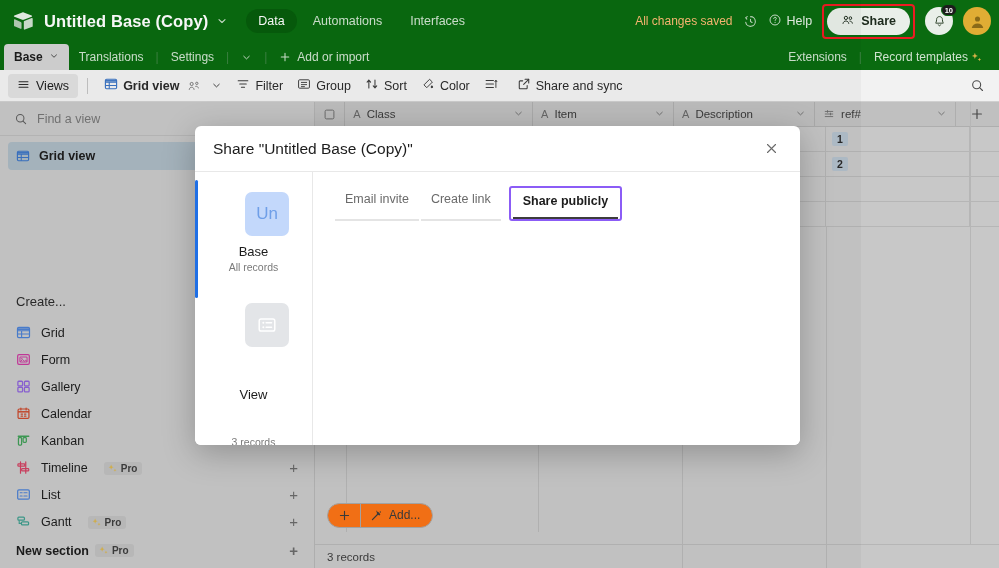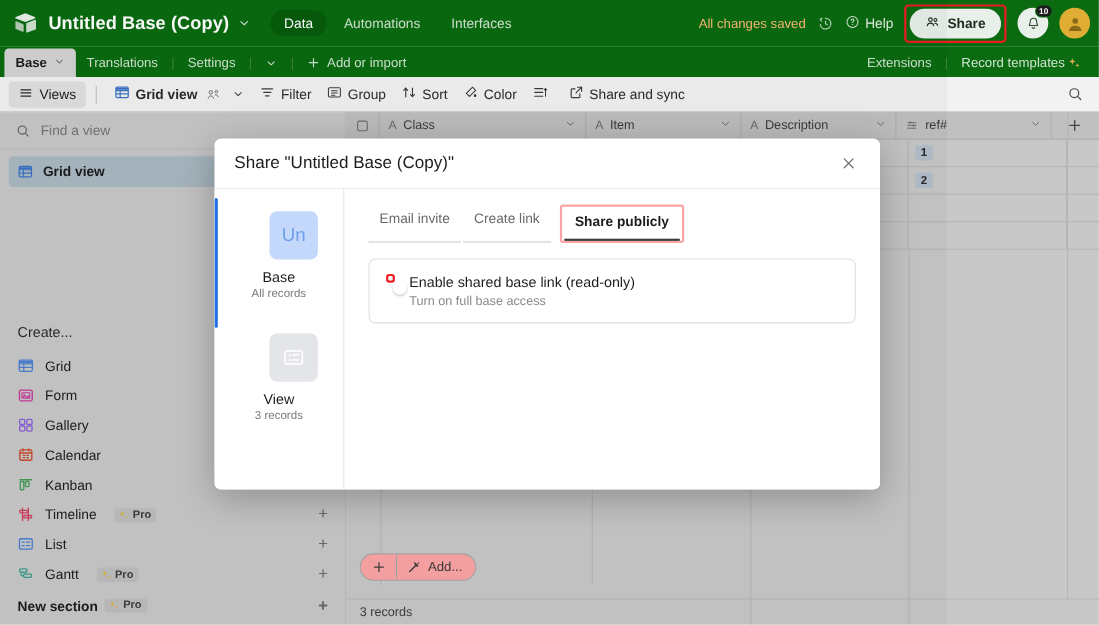--- a/index.html
+++ b/index.html
@@ -168,21 +168,21 @@
   .gr-cell.ref-cell { padding-left: 6px; }
   .ref-chip {
     background: #b2bfcb; border-radius: 2px; padding: 1px 5px; font-size: 10.5px;
     color: #2a2a2a; font-weight: 600;
   }
   .add-row-bar {
     position: absolute; left: 0; bottom: 38px; width: 369px; height: 30px;
     display: flex; align-items: center; padding-left: 12px;
   }
   .add-pill {
-    display: flex; align-items: center; background: #fca5a5;
+    display: flex; align-items: center; background: #f97316;
     border: 1px solid #a8a8a8; border-radius: 15px; height: 25px; overflow: hidden;
     cursor: pointer;
   }
   .add-pill .p1 {
     width: 33px; display: flex; align-items: center; justify-content: center;
     font-size: 15px; color: #3c3c3c; border-right: 1px solid #a8a8a8; height: 100%;
   }
   .add-pill .p2 {
     display: flex; align-items: center; gap: 6px; padding: 0 12px 0 9px;
     font-size: 12px; color: #3c3c3c;
@@ -236,21 +236,21 @@
   .side-sub { font-size: 10.5px; color: #7a7a7a; margin-top: 2px; }
   .modal-main { flex: 1 1 auto; padding: 14px 22px 0 22px; background: #fff; }
   .tabs-row {
     display: flex; gap: 2px; margin-bottom: 14px;
   }
   .tab {
     font-size: 12.5px; color: #6a6a6a; padding: 6px 10px 9px 10px;
     border-bottom: 2px solid #e4e4e4; cursor: pointer; white-space: nowrap;
   }
   .tab-hl {
-    border: 2px solid #fca5a5; border-radius: 3px; padding: 0 2px; margin-left: 6px;
+    border: 2px solid #8b5cf6; border-radius: 3px; padding: 0 2px; margin-left: 6px;
   }
   .tab.active {
     color: #1c1c1c; font-weight: 600; border-bottom: 2px solid #3c3c3c;
   }
   .toggle-card {
     border: 1px solid #e0e0e0; border-radius: 6px; padding: 13px 15px;
     display: flex; align-items: flex-start; gap: 13px; background: #fff;
   }
   .toggle-hl { border: 2px solid #ee1b23; border-radius: 3px; padding: 2px; flex: 0 0 auto; }
   .toggle {
@@ -772,21 +772,21 @@
     <div class="modal-body">
       <div class="modal-side">
         <div class="side-accent"></div>
 
         <div class="side-entry">
           <span class="side-thumb base">Un</span>
           <span class="side-name">Base</span>
           <span class="side-sub">All records</span>
         </div>
 
-        <div class="side-entry" style="margin-top:22px;">
+        <div class="side-entry" style="margin-top:22px;gap:32px;">
           <span class="side-thumb view">
             <svg width="22" height="22" viewBox="0 0 24 24">
               <rect x="3.5" y="5.5" width="17" height="13" rx="2" fill="none" stroke="#ffffff" stroke-width="1.6"></rect>
               <circle cx="8" cy="9.6" r="1.1" fill="#ffffff"></circle>
               <circle cx="8" cy="14.4" r="1.1" fill="#ffffff"></circle>
               <path d="M11 9.6h6M11 14.4h6" stroke="#ffffff" stroke-width="1.5" stroke-linecap="round"></path>
             </svg>
           </span>
           <span class="side-name">View</span>
           <span class="side-sub">3 records</span>
@@ -795,28 +795,17 @@
 
       <div class="modal-main">
         <div class="tabs-row">
           <div class="tab">Email invite</div>
           <div class="tab">Create link</div>
           <span class="tab-hl">
             <span class="tab active" style="display:block;">Share publicly</span>
           </span>
         </div>
 
-        <div class="toggle-card">
-          <span class="toggle-hl">
-            <span class="toggle">
-              <span class="knob"></span>
-            </span>
-          </span>
-          <span style="display:flex;flex-direction:column;">
-            <span class="tc-title">Enable shared base link (read-only)</span>
-            <span class="tc-sub">Turn on full base access</span>
-          </span>
-        </div>
       </div>
     </div>
   </div>
 
 </div>
 
 </body></html>

